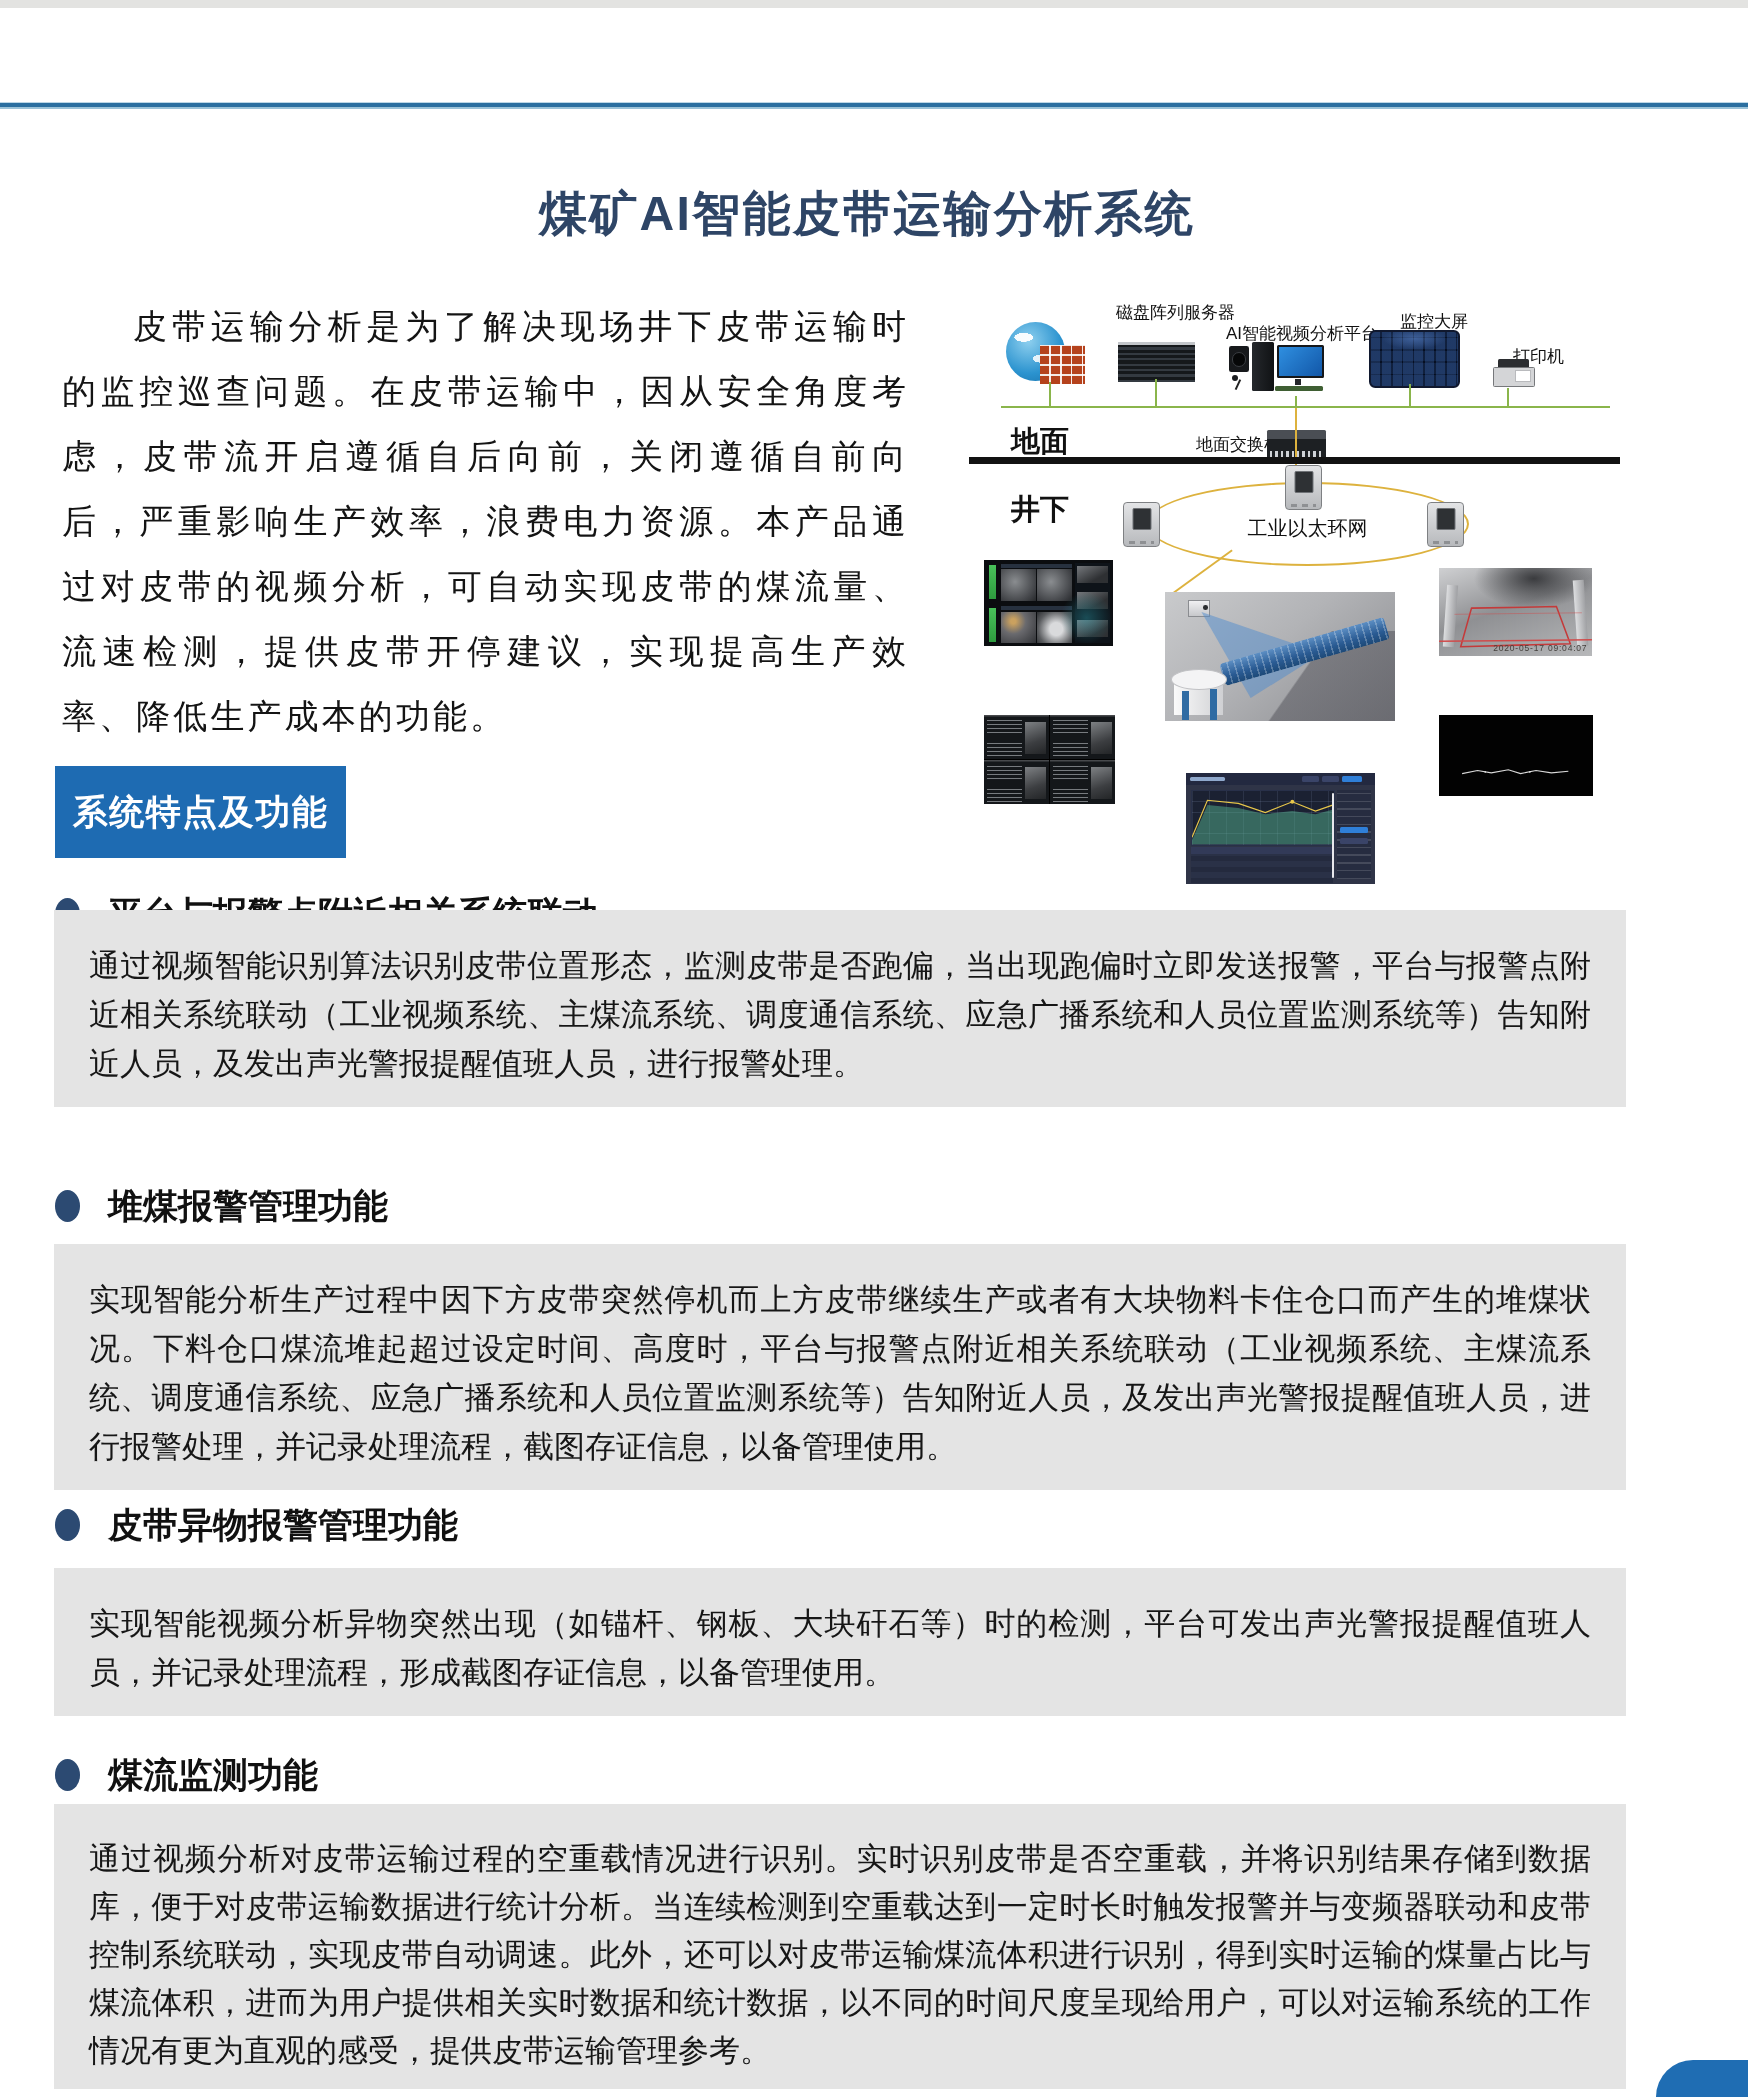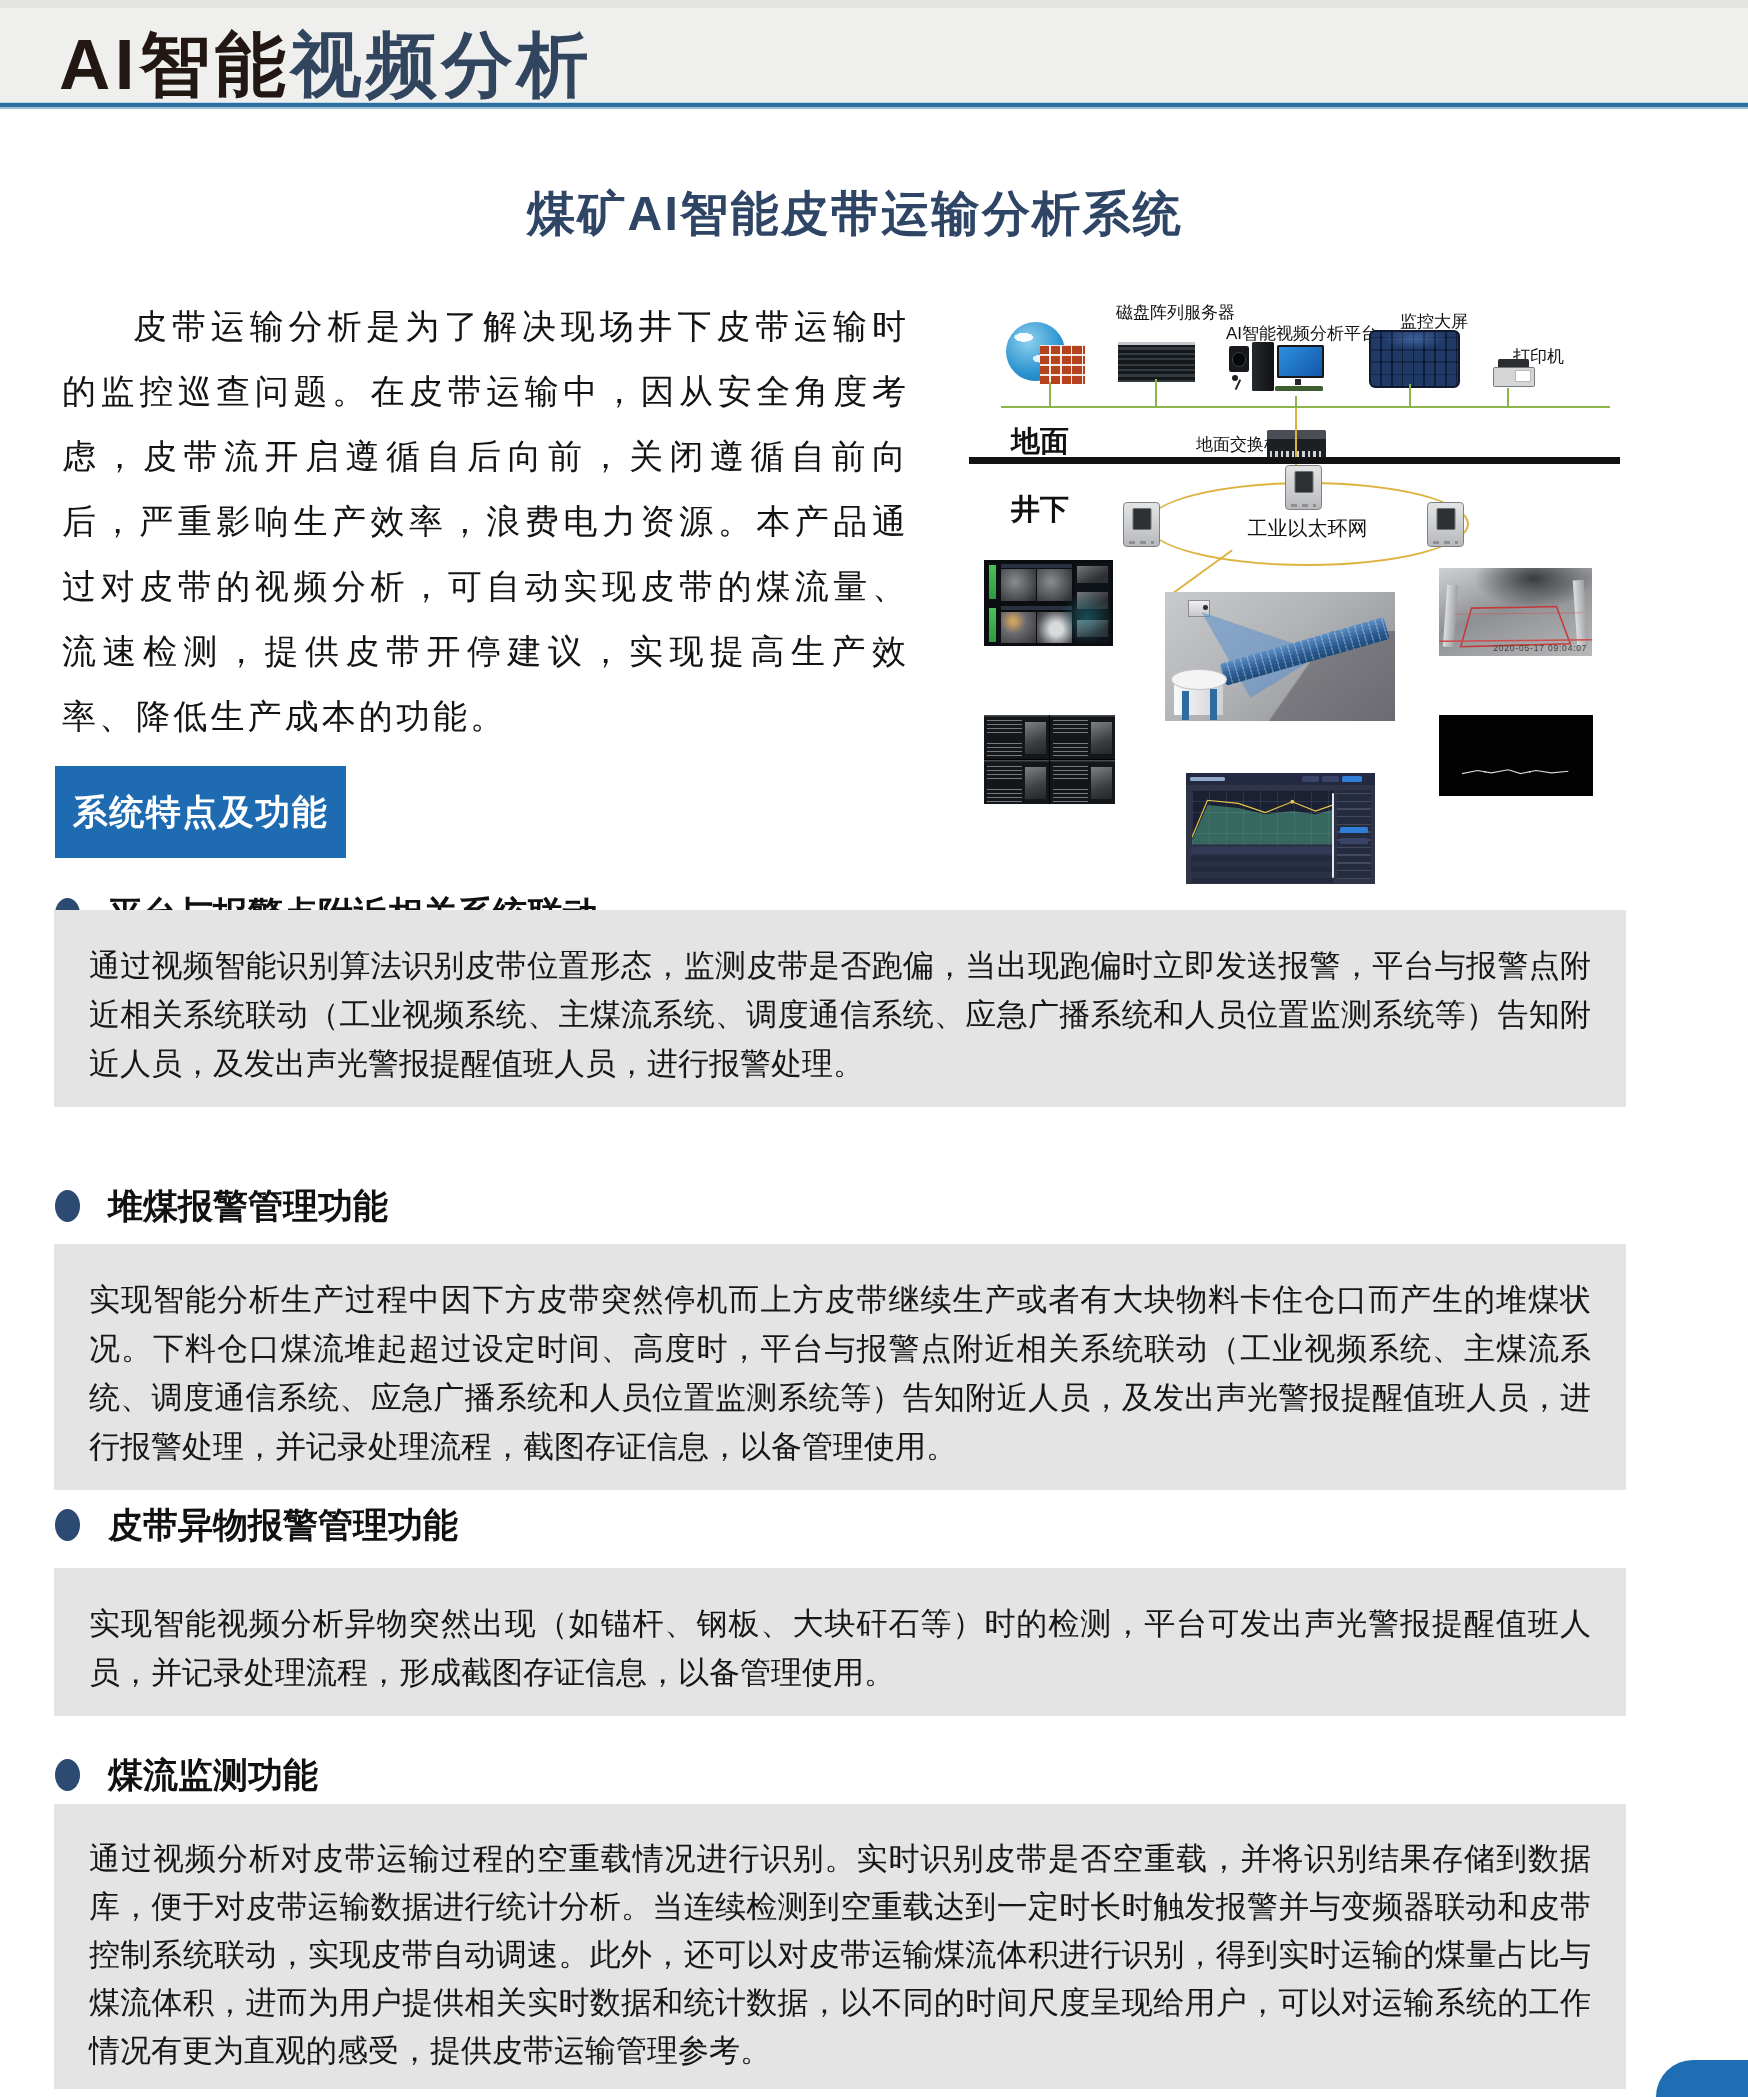--- a/index.html
+++ b/index.html
@@ -10,21 +10,21 @@
   
   .top-strip{position:absolute;left:0;top:0;width:1749px;height:7.7px;background:#e3e3e1;}
   .header-bar{position:absolute;left:0;top:7.7px;width:1749px;height:95px;background:#efefed;}
   .header-title{position:absolute;left:59px;top:10.8px;font-size:71px;font-weight:bold;letter-spacing:4.6px;white-space:nowrap;}
   .ht-black{color:#221713;}
   .ht-blue{color:#32455e;}
   .blue-rule{position:absolute;left:0;top:102px;width:1749px;height:7px;
      background:linear-gradient(180deg,#bcd7e6 0 0.8px,#2b6fa0 0.8px 5.4px,#9cc3d8 5.4px 7px);}
 
   
-  .main-title{position:absolute;left:4px;top:182px;width:1702px;text-align:center;
+  .main-title{position:absolute;left:16px;top:182px;width:1702px;text-align:center;
      font-size:48px;font-weight:bold;color:#2e4566;letter-spacing:2.3px;}
   .intro{position:absolute;left:62px;top:294px;width:847px;font-size:34px;line-height:65px;
      color:#141414;text-align:justify;text-indent:71px;letter-spacing:3.1px;}
 
   
   .badge{position:absolute;left:55px;top:766px;width:291px;height:92px;background:#1e6bb2;
      color:#fff;font-size:35px;font-weight:bold;text-align:center;line-height:92px;letter-spacing:1.5px;}
   .feat-head{position:absolute;left:55px;display:flex;align-items:center;gap:28px;height:40px;}
   .feat-bullet{width:25px;height:32px;background:#2c4a72;border-radius:50%;flex:0 0 auto;}
   .feat-title{font-size:35px;font-weight:bold;color:#111;white-space:nowrap;}
@@ -145,25 +145,20 @@
   .dash-scroll{position:absolute;background:#e8e8ec;border-radius:1.5px;}
 
   .blackimg{position:absolute;background:#020202;}
 </style>
 </head>
 <body>
 
 <div class="page">
 
   <div class="top-strip"></div>
-  <div class="header-bar">
-    <div class="header-title">
-      <span class="ht-black">AI智能</span><span class="ht-blue">视频分析</span>
-    </div>
-  </div>
   <div class="blue-rule"></div>
 
   <div class="main-title">煤矿AI智能皮带运输分析系统</div>
   <div class="intro">皮带运输分析是为了解决现场井下皮带运输时的监控巡查问题。在皮带运输中，因从安全角度考虑，皮带流开启遵循自后向前，关闭遵循自前向后，严重影响生产效率，浪费电力资源。本产品通过对皮带的视频分析，可自动实现皮带的煤流量、流速检测，提供皮带开停建议，实现提高生产效率、降低生产成本的功能。</div>
 
   <div class="abs" style="left:1006px;top:322px;width:80px;height:63px;">
     <div class="globe" style="left:0;top:0;"></div>
     <div class="brickwall" style="left:34px;top:23px;width:45px;height:39px;"></div>
   </div>
 

